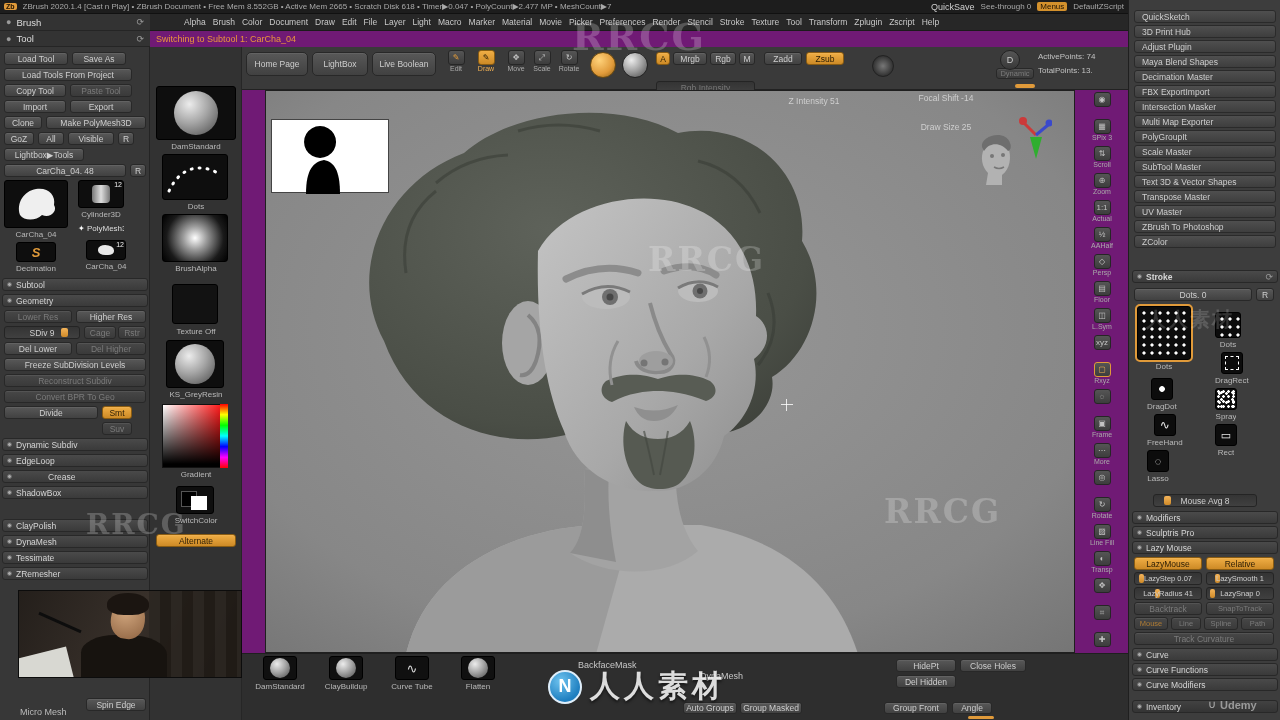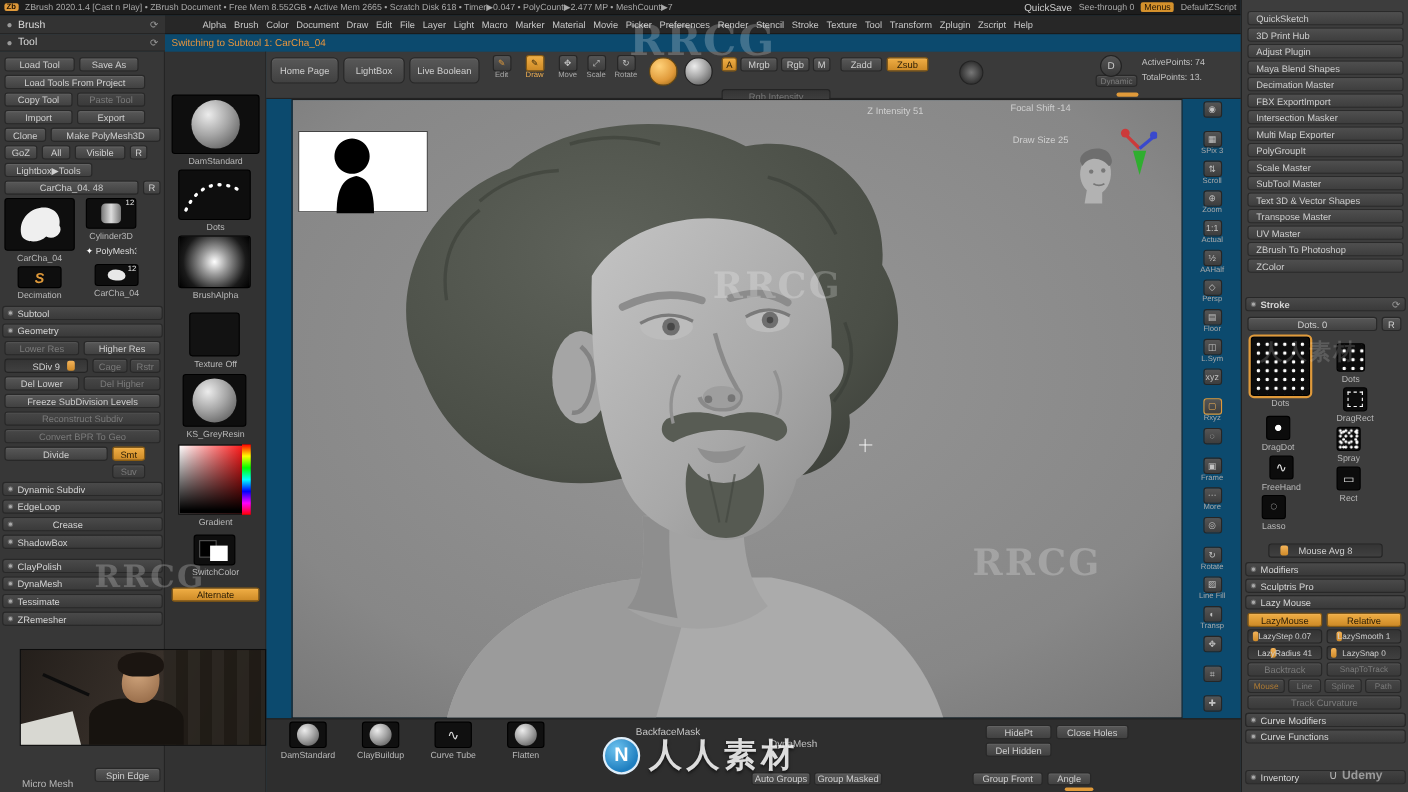--- a/index.html
+++ b/index.html
@@ -1,17 +1,17 @@
 <!DOCTYPE html>
 <html><head>
 <meta charset="utf-8">
 <style>
 *{margin:0;padding:0;box-sizing:border-box}
 html,body{background:#1a1a1a}
-#app{position:relative;width:1280px;height:720px;background:#0c4a6e;overflow:hidden;
+#app{position:relative;width:1280px;height:720px;background:#701a75;overflow:hidden;
   font-family:"Liberation Sans",sans-serif;font-size:9px;color:#c8c8c8;cursor:default}
 .abs{position:absolute}
 .btn{background:linear-gradient(#585858,#414141);border:1px solid #282828;border-radius:3px;
   color:#cfcfcf;font-size:8.5px;display:flex;align-items:center;justify-content:center;height:13px;
   box-shadow:inset 0 1px 0 rgba(255,255,255,.07);white-space:nowrap;overflow:hidden}
 .btn.dim{color:#7b7b7b;background:linear-gradient(#474747,#3a3a3a)}
 .btn.orange{background:linear-gradient(#f0ae45,#cd8a26);color:#2b1d05;border-color:#8a5c12}
 .slider{position:relative;background:linear-gradient(#343434,#404040);border:1px solid #242424;border-radius:3px;
   height:13px;color:#cfcfcf;font-size:8.5px;display:flex;align-items:center;justify-content:center;overflow:hidden;white-space:nowrap}
 .slider.dim{color:#777}
@@ -176,21 +176,21 @@
         <div>Dynamic Subdiv</div>
       </div>
       <div class="sec" style="margin-bottom: 3px;">
         <div class="dot"></div>
         <div>EdgeLoop</div>
       </div>
       <div class="sec" style="margin-bottom: 3px; gap: 36px;">
         <div class="dot"></div>
         <div>Crease</div>
       </div>
-      <div class="sec" style="margin-bottom: 9px;">
+      <div class="sec" style="margin-bottom: 20px;">
         <div class="dot"></div>
         <div>ShadowBox</div>
       </div>
       <div class="sec" style="margin-bottom: 3px;">
         <div class="dot"></div>
         <div>ClayPolish</div>
       </div>
       <div class="sec" style="margin-bottom: 3px;">
         <div class="dot"></div>
         <div>DynaMesh</div>
@@ -599,21 +599,21 @@
     <div class="btn dim" style="position:absolute;left:112px;top:617px;width:33px;font-size:7.5px">Path</div>
     <div class="btn dim" style="position:absolute;left:5px;top:632px;width:140px">Track Curvature</div>
     <div class="sec" style="position:absolute;left:3px;top:648px;width:146px">
       <span class="dot"></span>
         <span>Curve</span>
     </div>
     <div class="sec" style="position:absolute;left:3px;top:663px;width:146px">
       <span class="dot"></span>
         <span>Curve Functions</span>
     </div>
-    <div class="sec" style="position:absolute;left:3px;top:648px;width:146px">
+    <div class="sec" style="position:absolute;left:3px;top:678px;width:146px">
       <span class="dot"></span>
         <span>Curve Modifiers</span>
     </div>
     <div class="sec" style="position:absolute;left:3px;top:700px;width:146px;background:linear-gradient(#424242,#343434)">
       <span class="dot"></span>
         <span>Inventory</span>
     </div>
   </div>
 
   <div class="abs" style="left:242px;top:653px;width:886px;height:67px;background:#2e2e2e;border-top:1px solid #1f1f1f"></div>

